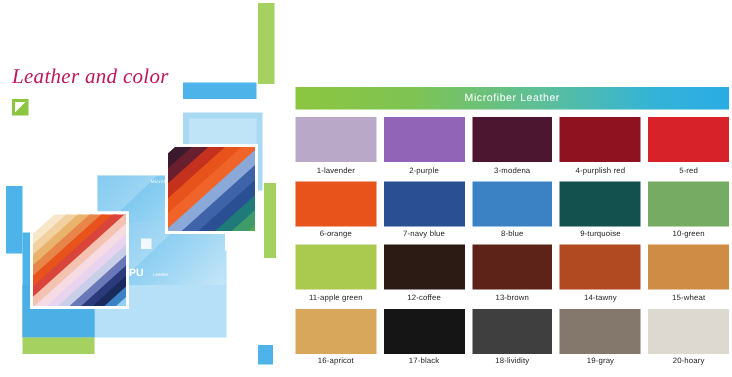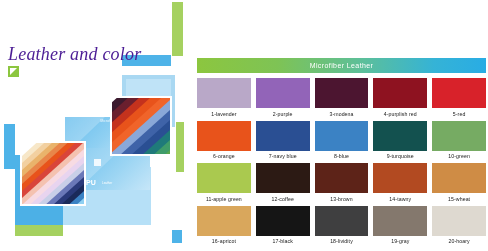--- a/index.html
+++ b/index.html
@@ -99,22 +99,22 @@
     width: 0; height: 0;
     border-left: 7px solid #ffffff;
     border-bottom: 7px solid transparent;
   }
 
   .cover-title {
     position: absolute;
     left: 8px; top: 44px;
     font-family: "Liberation Serif", serif;
     font-style: italic;
-    font-size: 18px;
-    color: #4c1d95;
+    font-size: 14px;
+    color: #be185d;
     letter-spacing: 0.2px;
     white-space: nowrap;
   }
 
   
   .thumb {
     position: absolute;
     background: #ffffff;
     border: 2px solid #ffffff;
     box-sizing: border-box;

